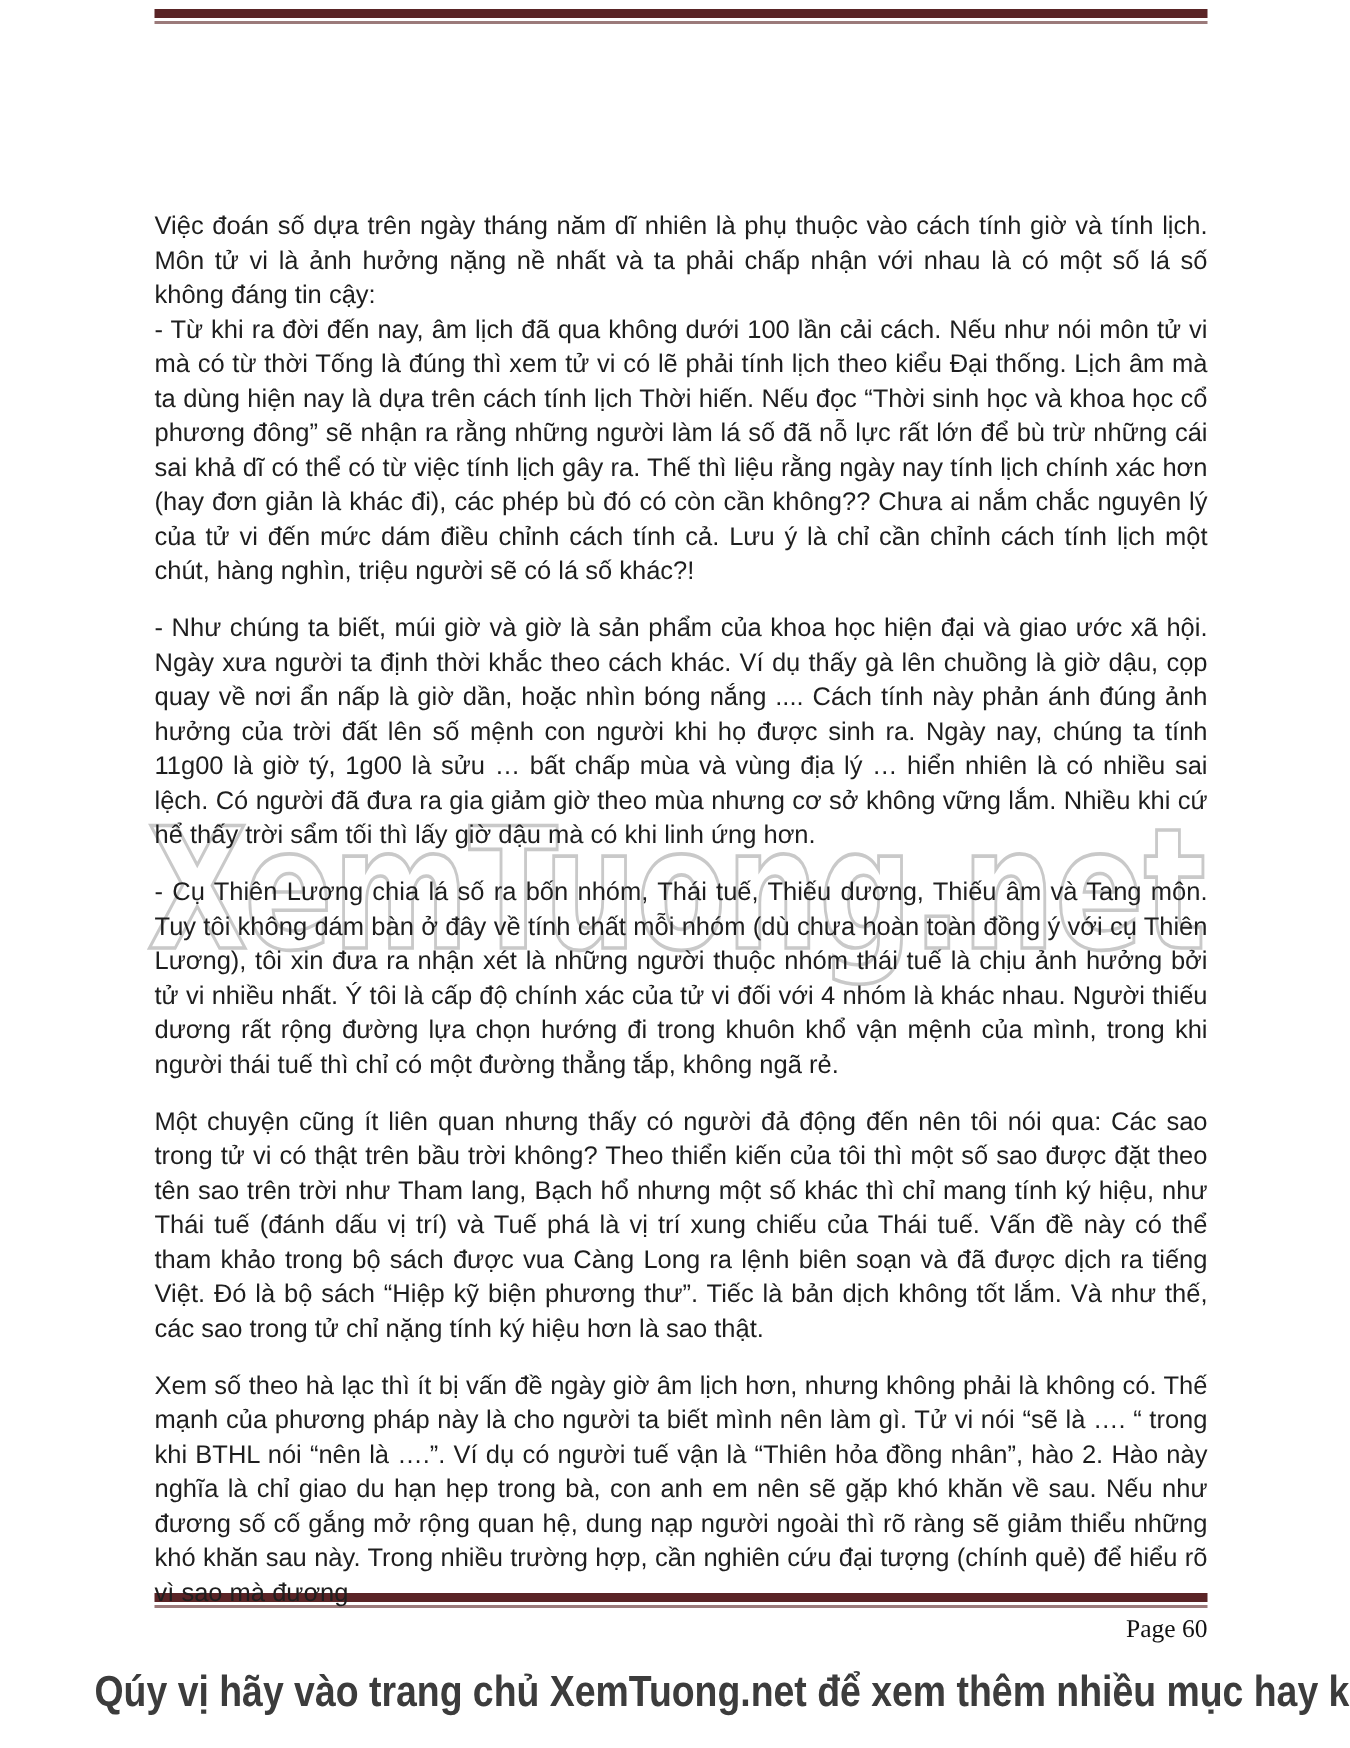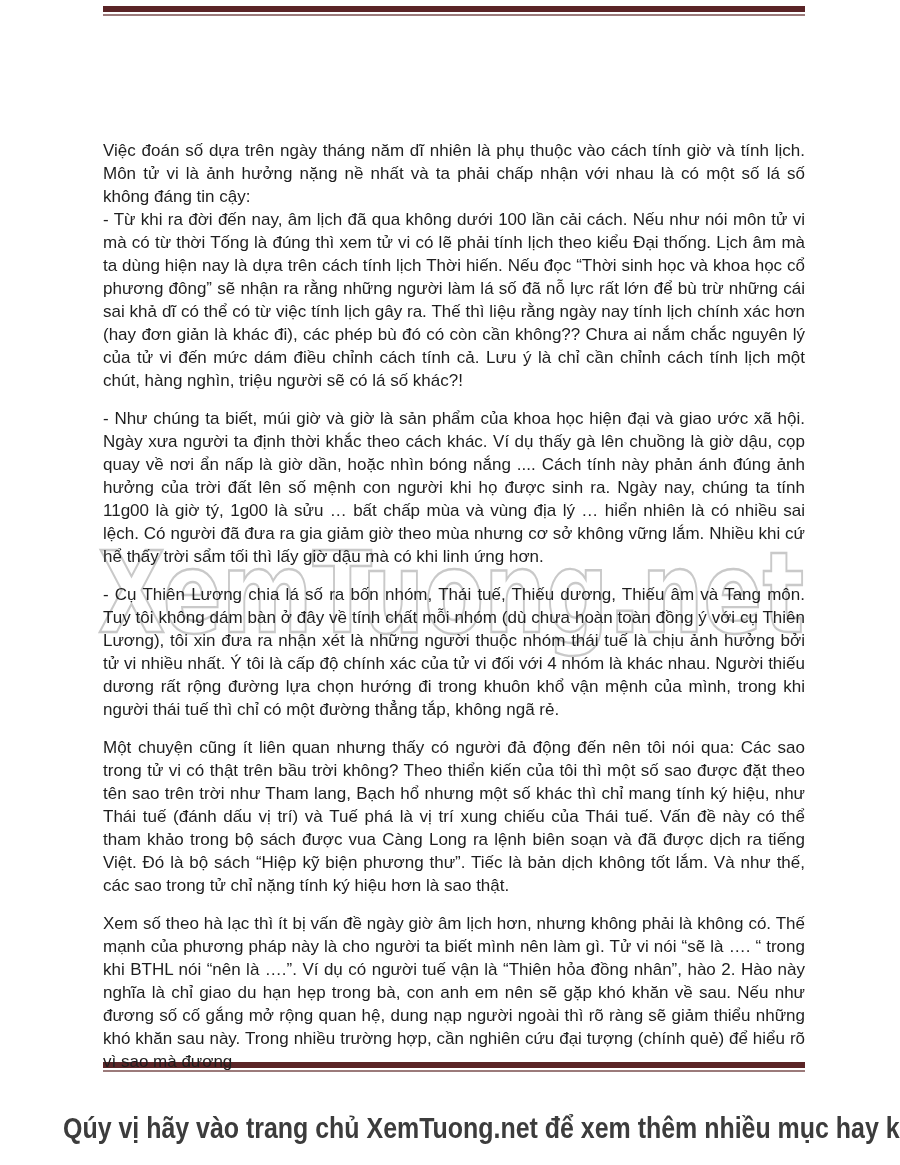--- a/index.html
+++ b/index.html
@@ -111,16 +111,17 @@
     <p>- Cụ Thiên Lương chia lá số ra bốn nhóm, Thái tuế, Thiếu dương, Thiếu âm và Tang môn. Tuy tôi không dám bàn ở đây về tính chất mỗi nhóm (dù chưa hoàn toàn đồng ý với cụ Thiên Lương), tôi xin đưa ra nhận xét là những người thuộc nhóm thái tuế là chịu ảnh hưởng bởi tử vi nhiều nhất. Ý tôi là cấp độ chính xác của tử vi đối với 4 nhóm là khác nhau. Người thiếu dương rất rộng đường lựa chọn hướng đi trong khuôn khổ vận mệnh của mình, trong khi người thái tuế thì chỉ có một đường thẳng tắp, không ngã rẻ.</p>
     <p>Một chuyện cũng ít liên quan nhưng thấy có người đả động đến nên tôi nói qua: Các sao trong tử vi có thật trên bầu trời không? Theo thiển kiến của tôi thì một số sao được đặt theo tên sao trên trời như Tham lang, Bạch hổ nhưng một số khác thì chỉ mang tính ký hiệu, như Thái tuế (đánh dấu vị trí) và Tuế phá là vị trí xung chiếu của Thái tuế. Vấn đề này có thể tham khảo trong bộ sách được vua Càng Long ra lệnh biên soạn và đã được dịch ra tiếng Việt. Đó là bộ sách “Hiệp kỹ biện phương thư”. Tiếc là bản dịch không tốt lắm. Và như thế, các sao trong tử chỉ nặng tính ký hiệu hơn là sao thật.</p>
     <p>Xem số theo hà lạc thì ít bị vấn đề ngày giờ âm lịch hơn, nhưng không phải là không có. Thế mạnh của phương pháp này là cho người ta biết mình nên làm gì. Tử vi nói “sẽ là …. “ trong khi BTHL nói “nên là ….”. Ví dụ có người tuế vận là “Thiên hỏa đồng nhân”, hào 2. Hào này nghĩa là chỉ giao du hạn hẹp trong bà, con anh em nên sẽ gặp khó khăn về sau. Nếu như đương số cố gắng mở rộng quan hệ, dung nạp người ngoài thì rõ ràng sẽ giảm thiểu những khó khăn sau này. Trong nhiều trường hợp, cần nghiên cứu đại tượng (chính quẻ) để hiểu rõ vì sao mà đương</p>
   </div>
 
   <div class="page-rule rule-bottom">
     <div class="rule-thick"></div>
     <div class="rule-thin"></div>
   </div>
 
+  <div class="pagenum">Page 60</div>
 
   <div class="banner"><span>Qúy vị hãy vào trang chủ </span><a href="#">XemTuong.net</a><span> để xem thêm nhiều mục hay khác</span></div>
 
 </div>
 
 </body></html>

